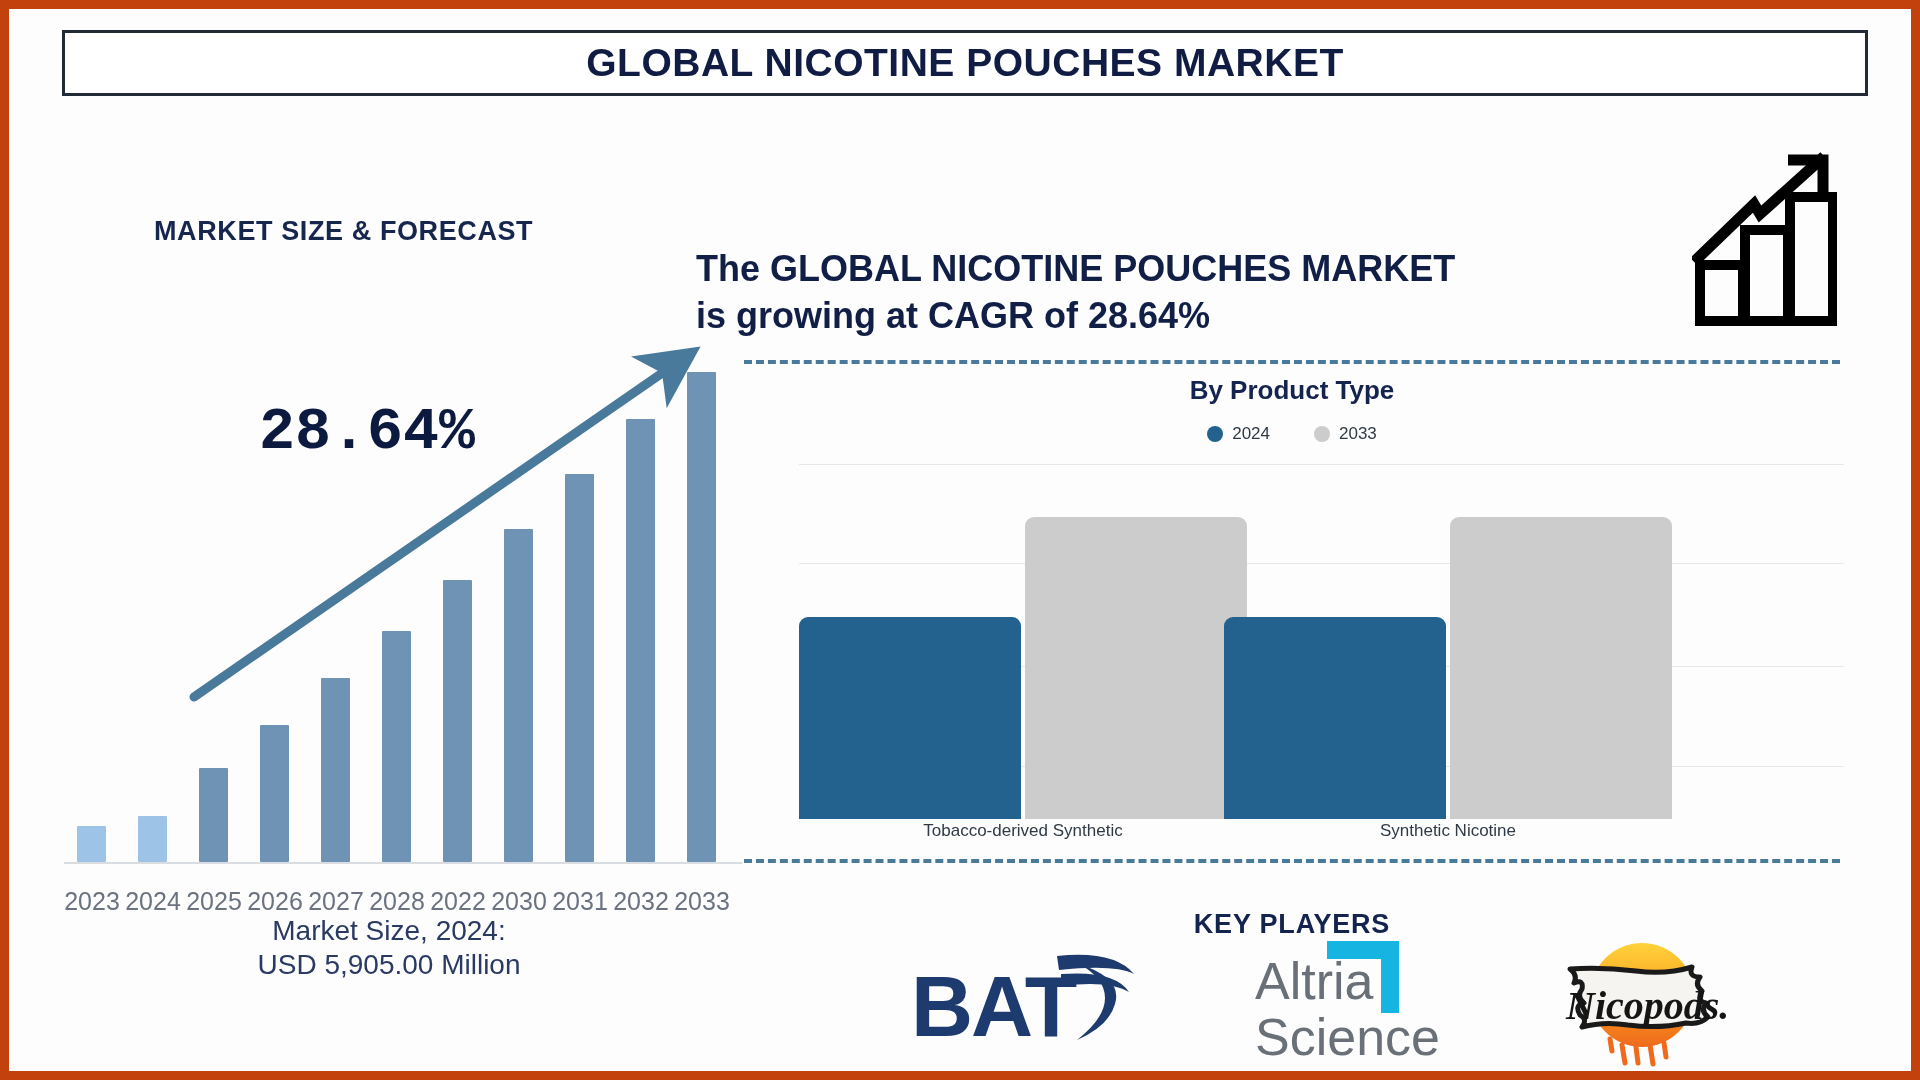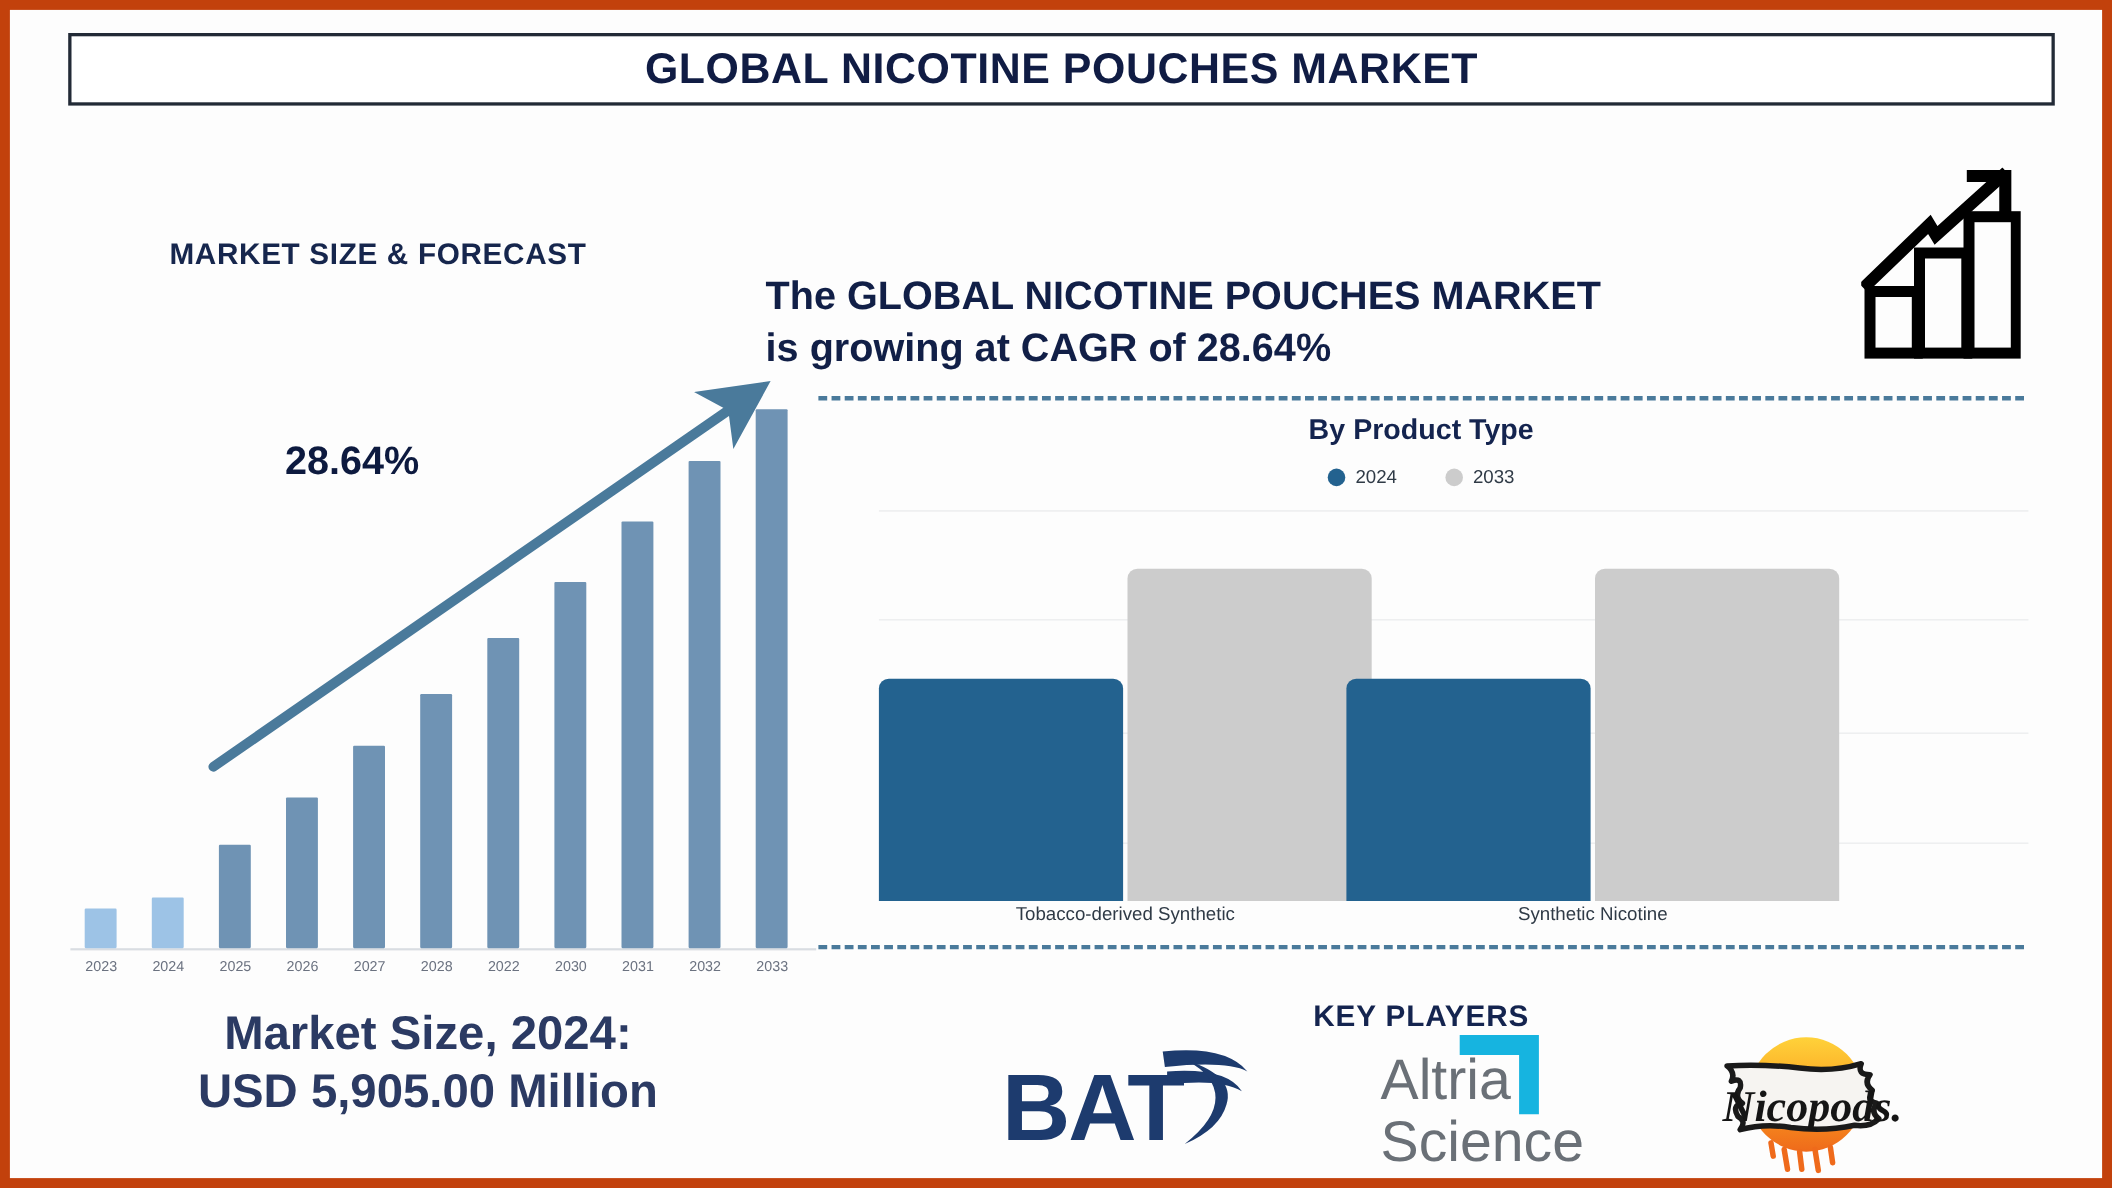--- a/index.html
+++ b/index.html
@@ -35,22 +35,23 @@
   }
 
   
   #left-heading {
     position:absolute; left:145px; top:207px;
     font-size:27px; font-weight:bold; letter-spacing:0.6px;
     color:#16264d;
   }
   #cagr-big {
     position:absolute; left:250px; top:389px;
-    font-size:36px; font-weight:bold; letter-spacing:0px;
+    font-size:60px; font-weight:bold; letter-spacing:0px;
     color:#0d1a3f;
+    font-family:Liberation Mono, monospace;
   }
 
   #left-chart {
     position:absolute;
     left:30px; top:330px;
     width:690px; height:525px;
   }
   #left-baseline {
     position:absolute; left:25px; bottom:0px;
     width:678px; height:2px; background:#d9dde2;
@@ -67,32 +68,33 @@
   #trend-arrow { position:absolute; left:0; top:0; width:690px; height:525px; }
 
   #left-axis {
     position:absolute;
     left:30px; top:862px;
     width:690px; height:30px;
   }
   .lyear {
     position:absolute;
     width:60px; text-align:center;
-    font-size:13px; color:#6b7280;
-    font-family:"Liberation Sans", sans-serif;
+    font-size:25px; color:#6b7280;
+    font-family:"Liberation Sans", sans-serif;
+    margin-top:16px;
   }
 
   #market-size {
     position:absolute;
     left:60px; top:905px;
     width:640px;
     text-align:center;
     color:#2b3a63;
-    font-weight:bold;
-    font-size:43px;
+    font-weight:normal;
+    font-size:28px;
     line-height:1.22;
   }
 
   
   #headline {
     position:absolute; left:687px; top:237px;
     width:1000px;
     font-size:36px; font-weight:bold; line-height:1.30;
     color:#111f47;
   }

